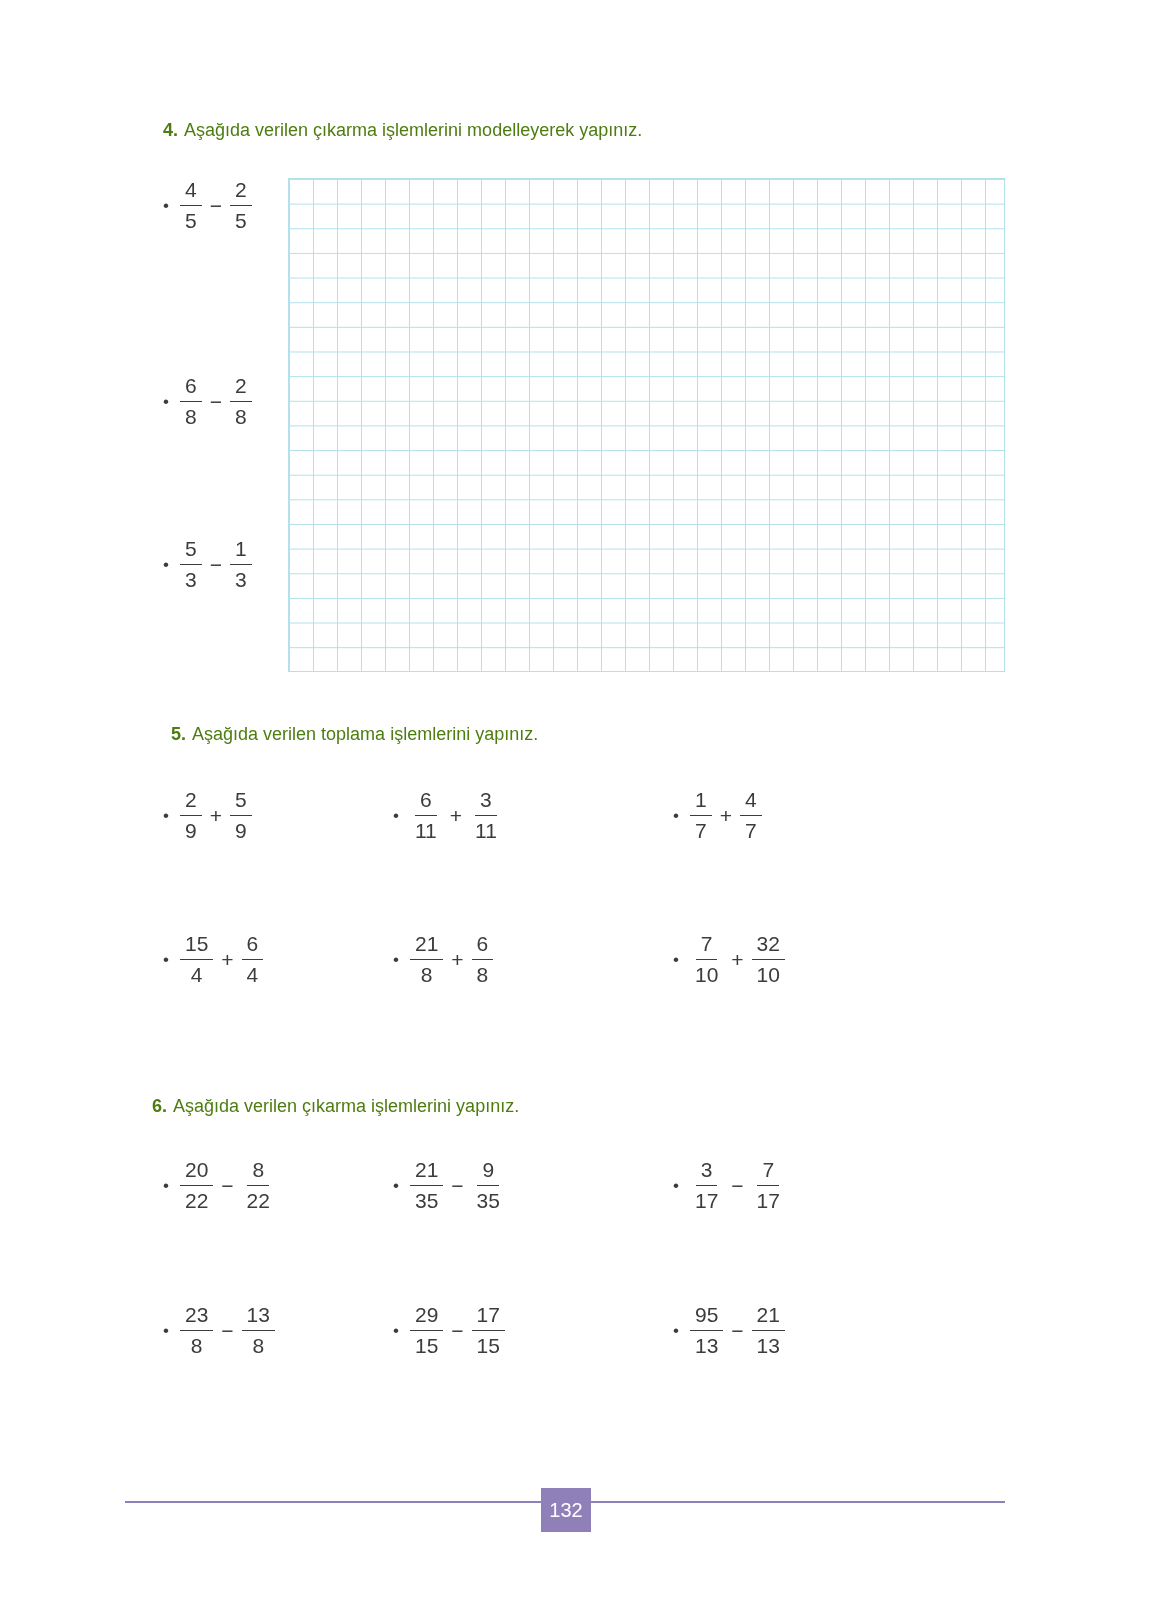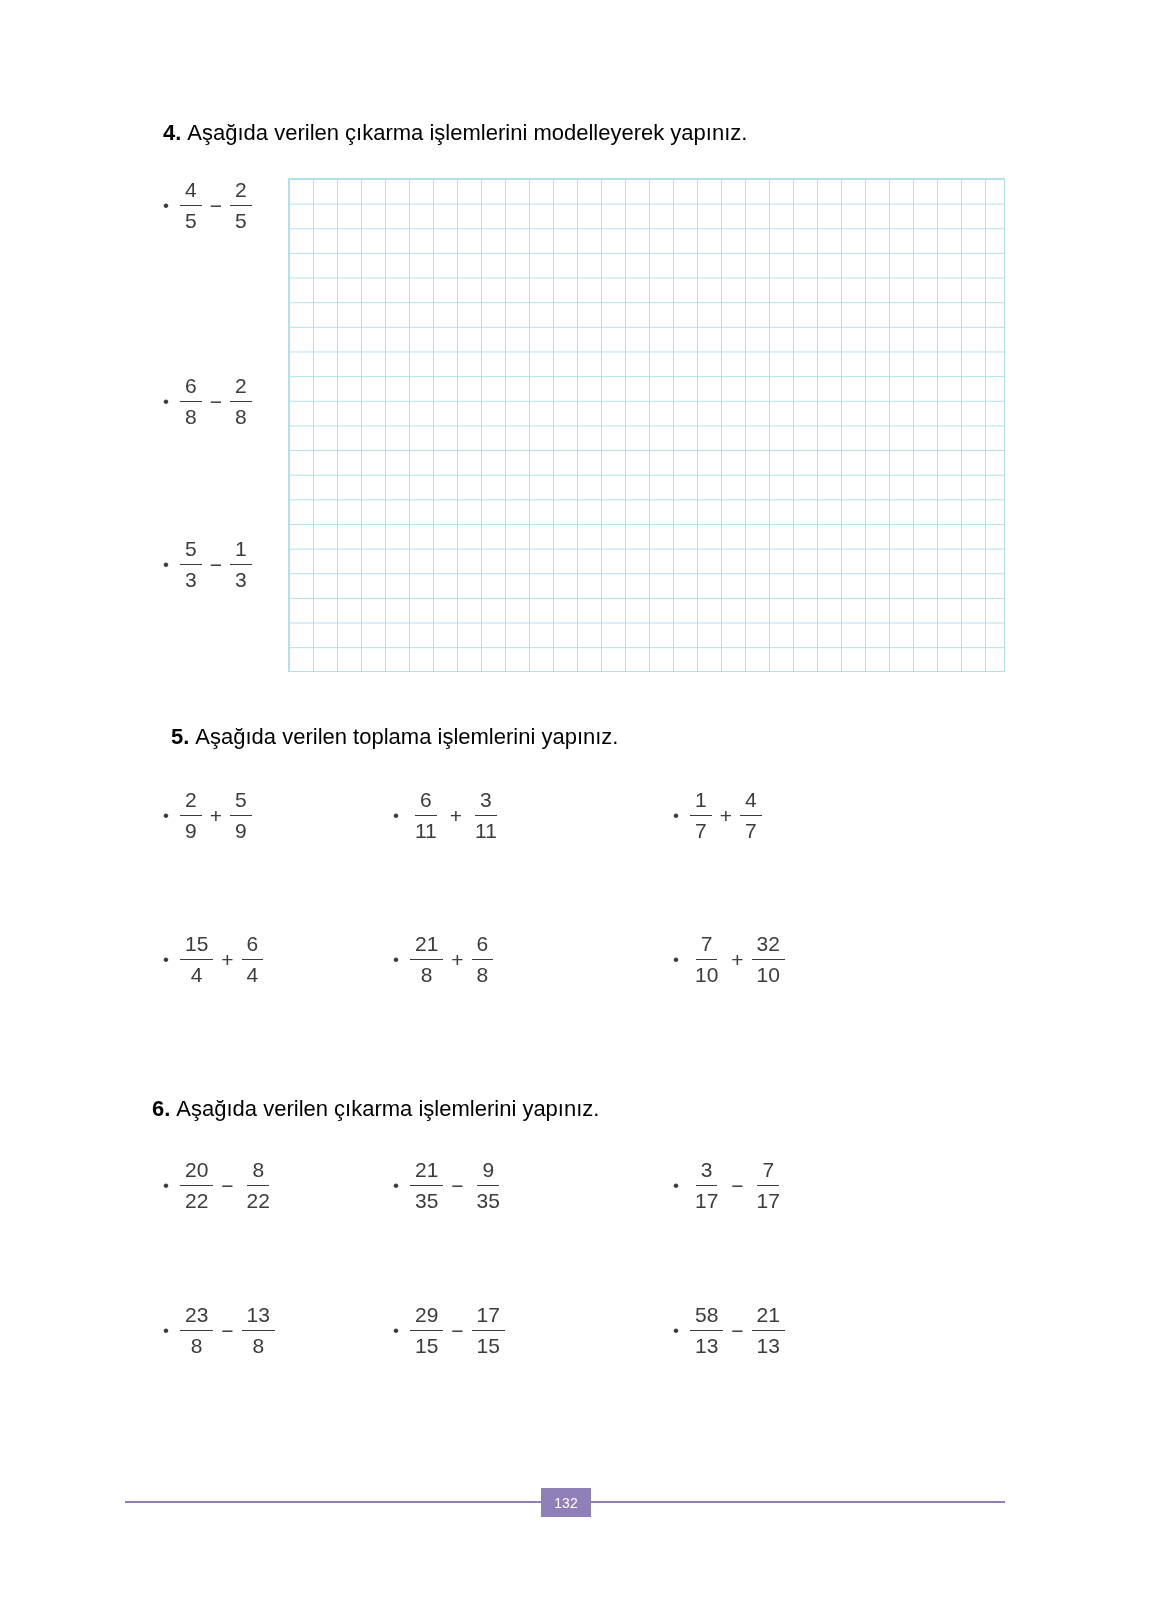--- a/index.html
+++ b/index.html
@@ -7,23 +7,23 @@
   body {
     position: relative;
     width: 1163px;
     height: 1616px;
     font-family: "Liberation Sans", sans-serif;
     color: #3c3c3c;
     overflow: hidden;
   }
   .q-title {
     position: absolute;
-    font-size: 22px;
+    font-size: 18px;
     font-weight: normal;
-    color: #000000;
+    color: #4d7c0f;
     white-space: nowrap;
   }
   .q-title .qnum { font-weight: bold; margin-right: 6px; }
 
   .grid-area {
     position: absolute;
     left: 288px; top: 178px;
     width: 717px; height: 494px;
     border: 1px solid #b2e1ec;
     background-image:
@@ -64,24 +64,24 @@
 
   .footer-line {
     position: absolute;
     left: 125px; top: 1501px;
     width: 880px; height: 2px;
     background: #9080ba;
   }
   .page-badge {
     position: absolute;
     left: 541px; top: 1488px;
-    width: 50px; height: 29px;
+    width: 50px; height: 44px;
     background: #9080ba;
     color: #ffffff;
-    font-size: 14px;
+    font-size: 20px;
     display: flex;
     align-items: center;
     justify-content: center;
   }
 </style>
 </head>
 <body>
 
 <h2 class="q-title" style="left:163px; top:120px">
   <span class="qnum">4.</span><span>Aşağıda verilen çıkarma işlemlerini modelleyerek yapınız.</span>
@@ -275,21 +275,21 @@
   <span class="op">−</span>
   <span class="frac">
     <span class="num">17</span>
     <span class="den">15</span>
   </span>
 </div>
 
 <div class="problem" style="left:673px; top:1304px">
   <span class="bullet">•</span>
   <span class="frac">
-    <span class="num">58</span>
+    <span class="num">95</span>
     <span class="den">13</span>
   </span>
   <span class="op">−</span>
   <span class="frac">
     <span class="num">21</span>
     <span class="den">13</span>
   </span>
 </div>
 
 <div class="footer-line"></div>

